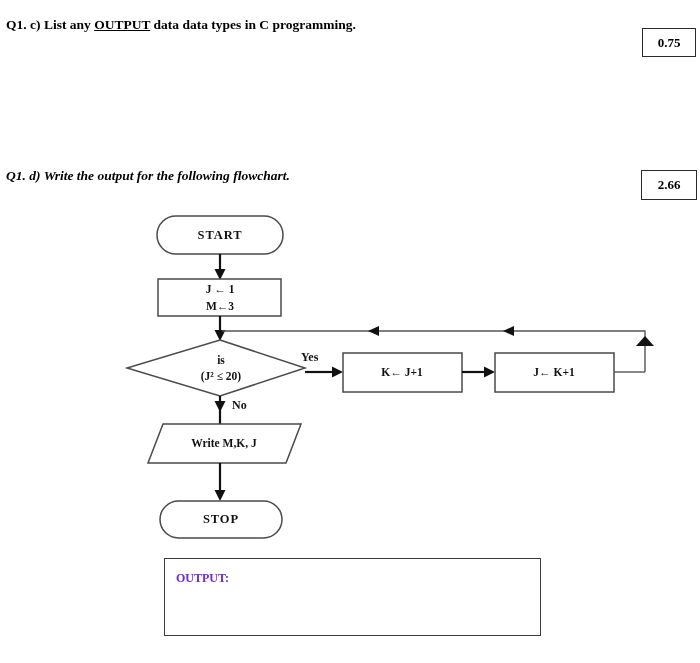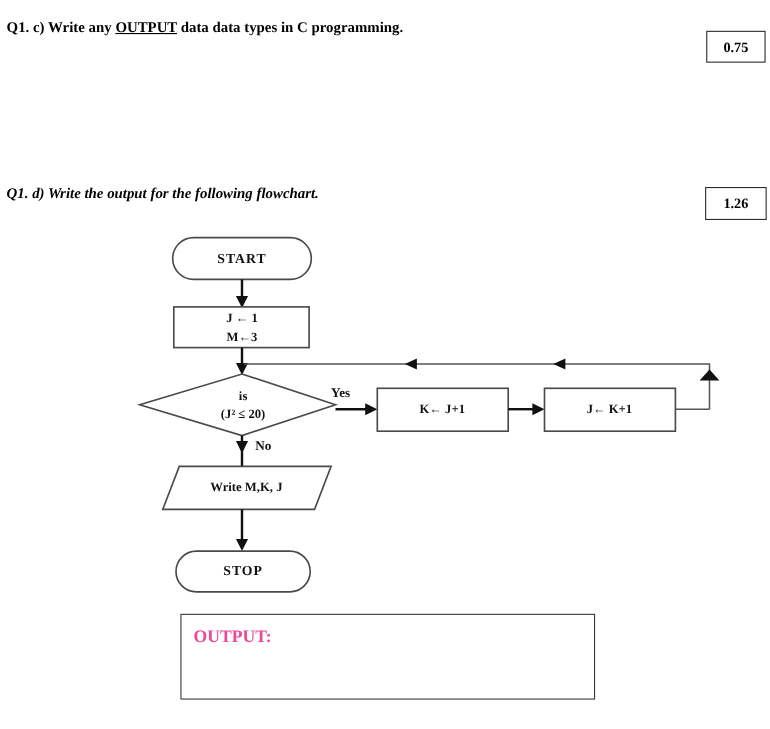--- a/index.html
+++ b/index.html
@@ -96,40 +96,40 @@
     border: 1.8px solid #3a3a3a;
     background: #ffffff;
     box-sizing: border-box;
   }
   #output-label {
     position: absolute;
     left: 176px;
     top: 571px;
     font-family: "Liberation Serif", serif;
     font-weight: bold;
-    font-size: 16px;
-    color: #ec4899;
+    font-size: 12px;
+    color: #6d28d9;
   }
 </style>
 </head>
 <body>
 
 <div class="question-line" id="question-c">
   <span>Q1. c)</span>
-  <span>Write any</span>
+  <span>List any</span>
   <span class="q-underline">OUTPUT</span>
   <span>data data types in C programming.</span>
 </div>
 <div class="marks-box" id="marks-c">0.75</div>
 
 <div class="question-line" id="question-d">
   <span>Q1. d)</span>
   <span>Write the output  for the following flowchart.</span>
 </div>
-<div class="marks-box" id="marks-d">1.26</div>
+<div class="marks-box" id="marks-d">2.66</div>
 
 <svg id="flowchart-svg" width="700" height="350" viewBox="0 0 700 350">
 
   <rect class="fc-shape" x="157" y="16" width="126" height="38" rx="19" ry="19"></rect>
   <text class="fc-text" x="220" y="36">START</text>
 
   <line class="fc-line" x1="220" y1="54" x2="220" y2="72"></line>
   <polygon class="fc-arrowhead" points="220,80 214.5,69 225.5,69"></polygon>
 
   <rect class="fc-shape" x="158" y="79" width="123" height="37"></rect>

